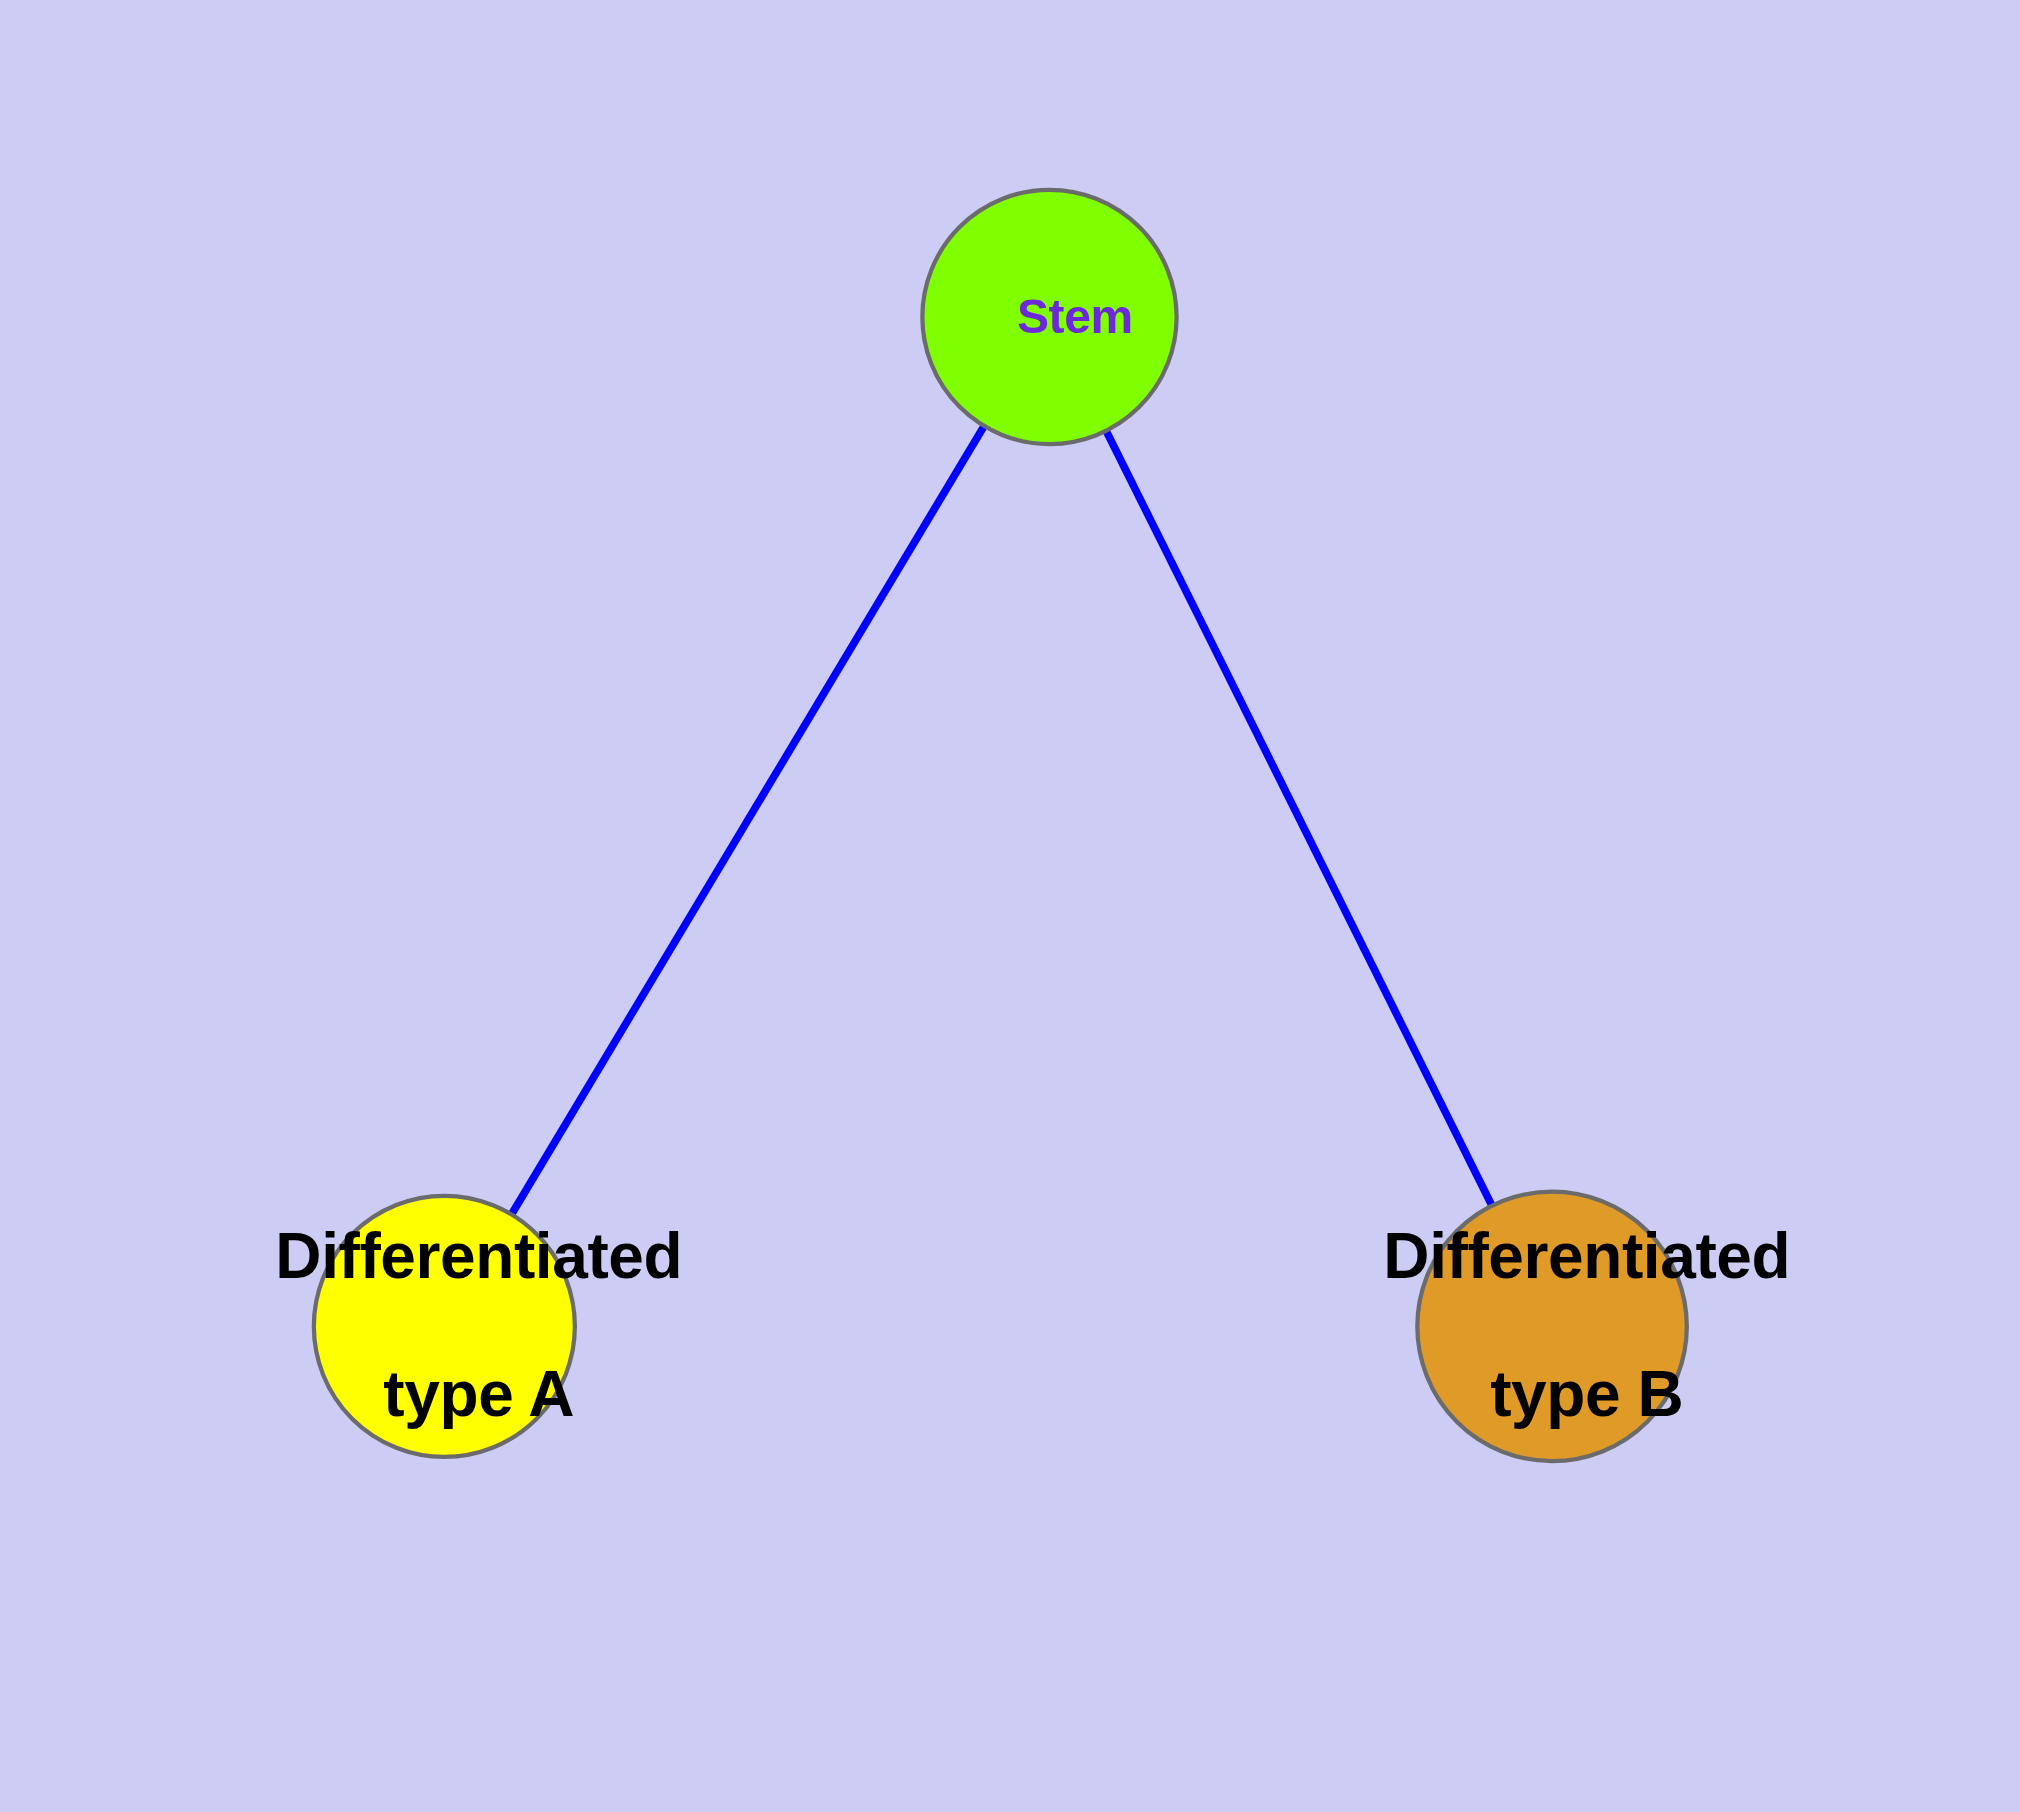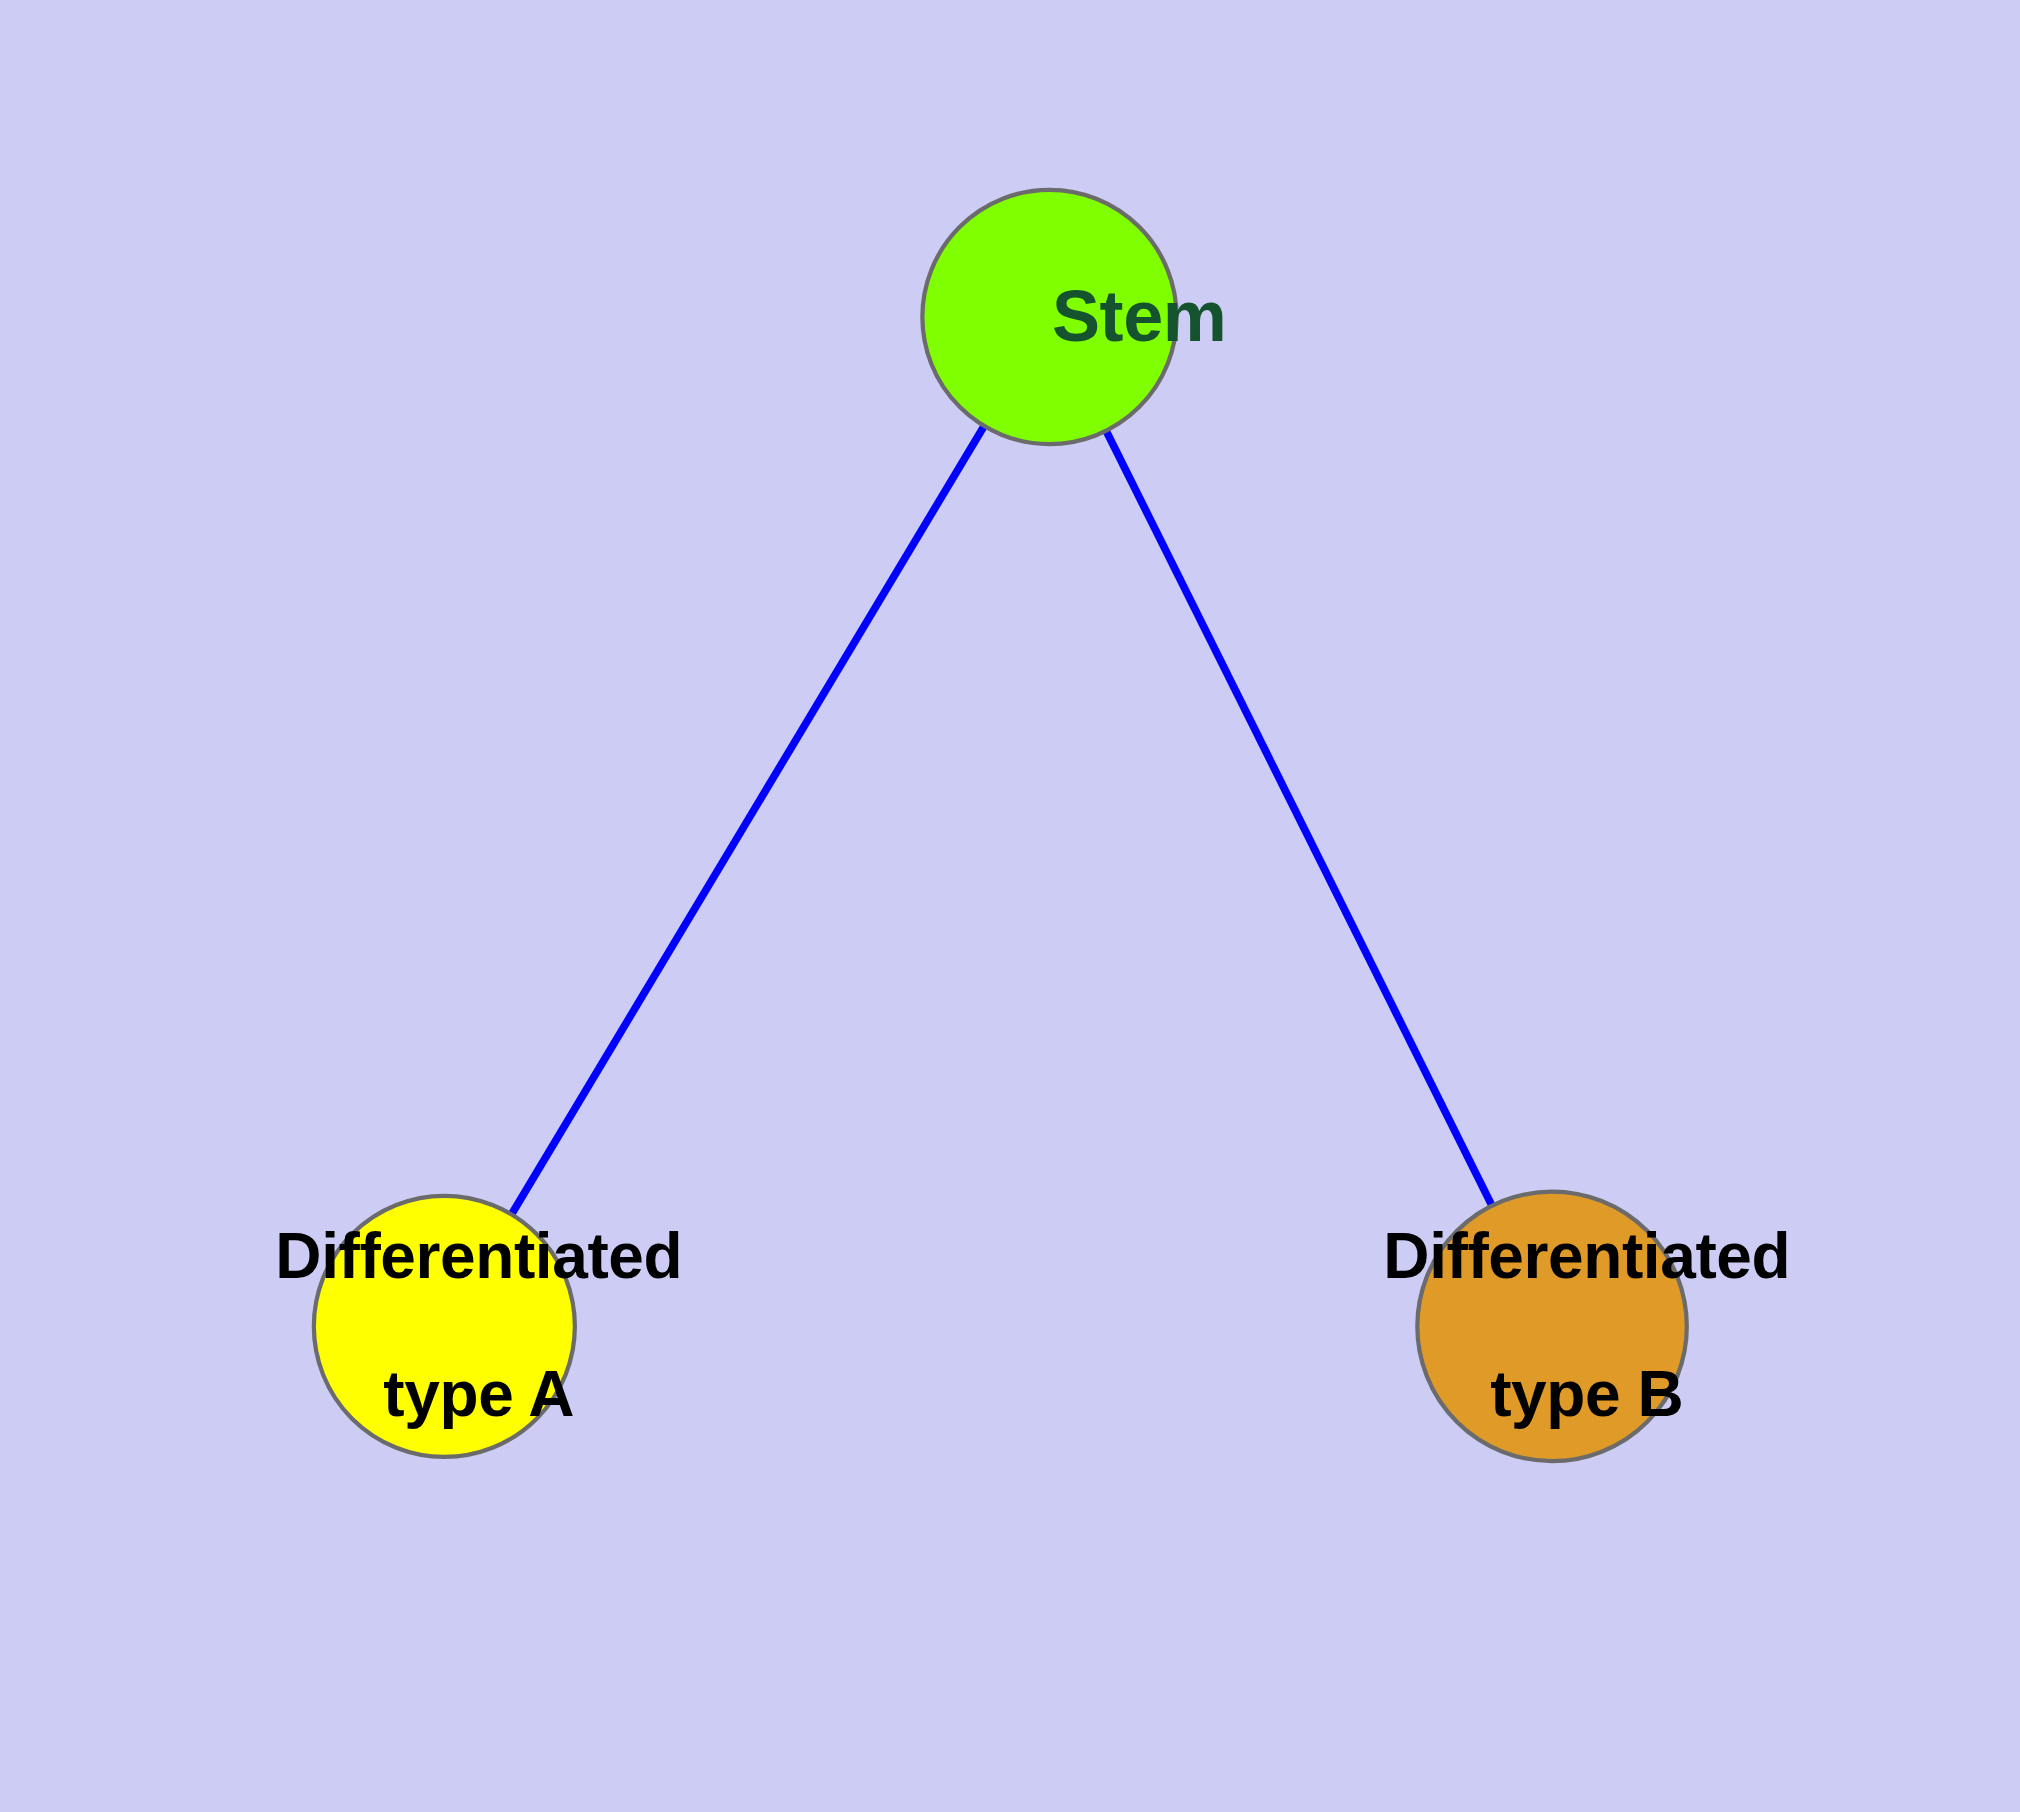--- a/index.html
+++ b/index.html
@@ -57,21 +57,21 @@
       <line id="edge0" x1="1238" y1="374" x2="524" y2="1565" stroke="#0000ff" stroke-width="9" stroke-linecap="butt"></line>
       <line id="edge1" x1="1238" y1="374" x2="1831" y2="1565" stroke="#0000ff" stroke-width="9" stroke-linecap="butt"></line>
     </g>
     <g>
       <circle id="node0" cx="1238" cy="374" r="150" fill="#80ff00" stroke="#6b6b6b" stroke-width="5"></circle>
       <circle id="node1" cx="524" cy="1565" r="154" fill="#ffff00" stroke="#6b6b6b" stroke-width="5"></circle>
       <circle id="node2" cx="1831" cy="1565" r="159" fill="#e09a28" stroke="#6b6b6b" stroke-width="5"></circle>
     </g>
   </svg>
 
-  <div class="node-label" id="label0" style="left: 1100px; top: 317px; color: #14532d; font-size: 72px;">
+  <div class="node-label" id="label0" style="left: 1049px; top: 317px; color: #6d28d9; font-size: 48px;">
     <span>Stem</span>
   </div>
 
   <div class="node-label" id="label1" style="left: 444px; top: 1326px; color: rgb(0, 0, 0); font-size: 64px;">
     <span>Differentiated</span><br>
     <span>type A</span>
   </div>
 
   <div class="node-label" id="label2" style="left: 1552px; top: 1326px; color: rgb(0, 0, 0); font-size: 64px;">
     <span>Differentiated</span><br>

